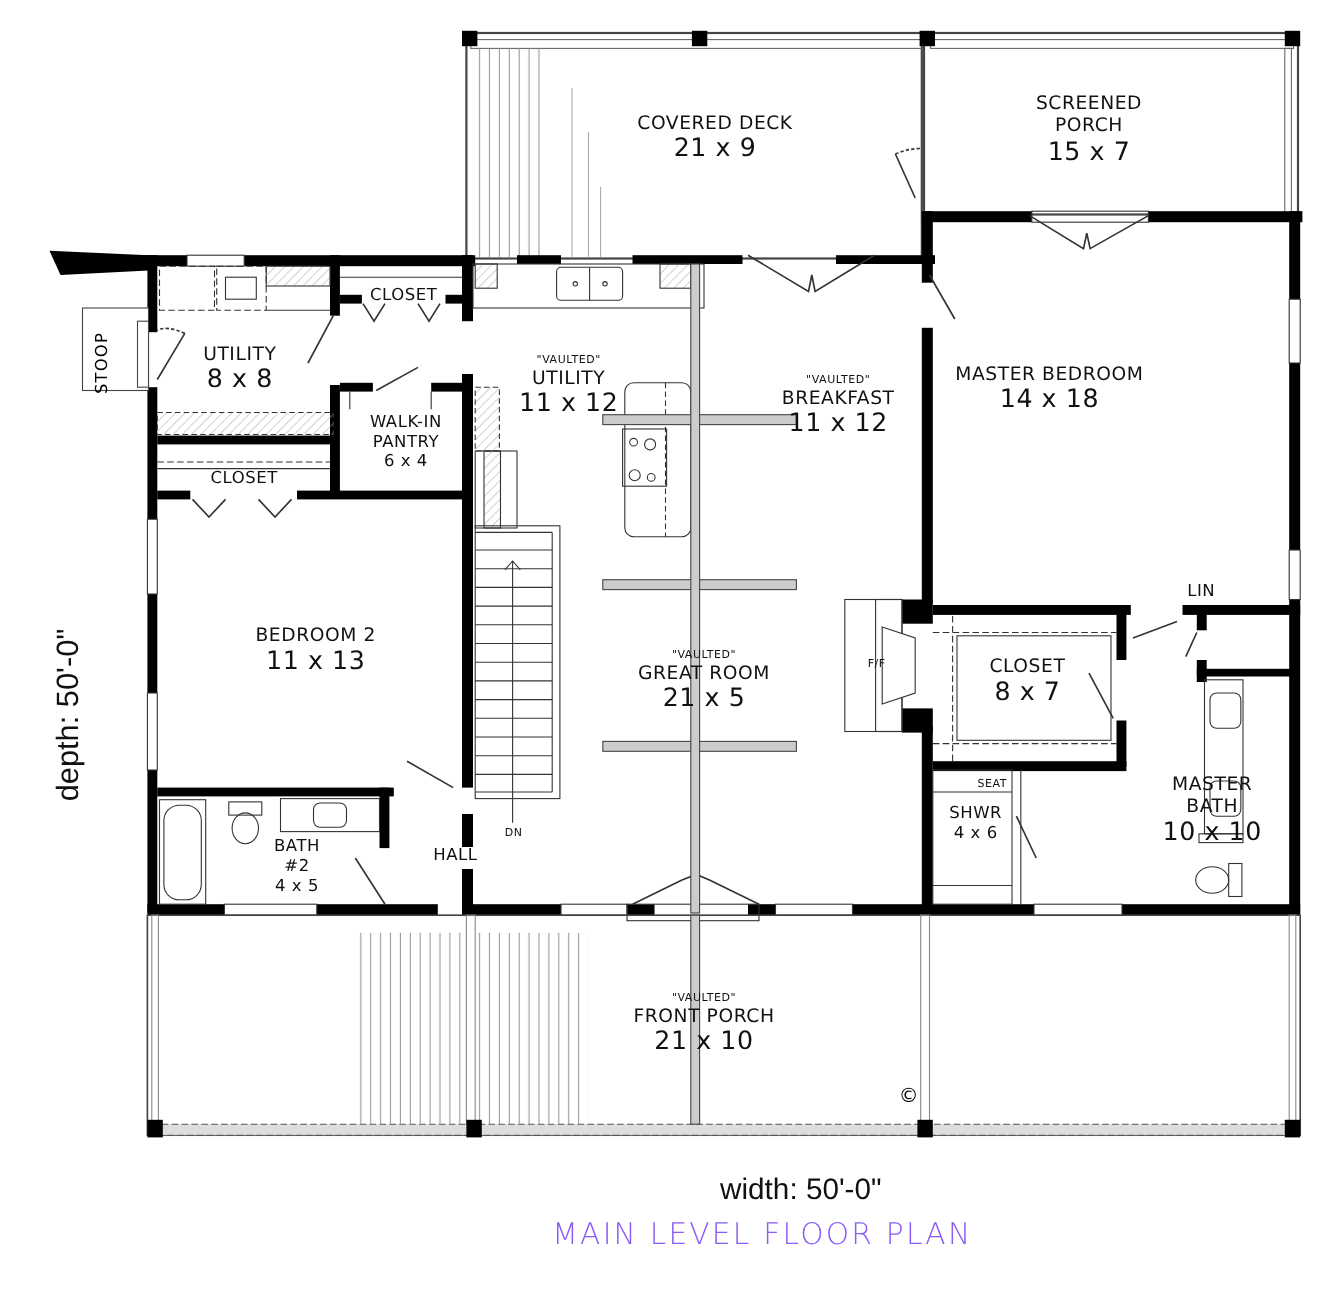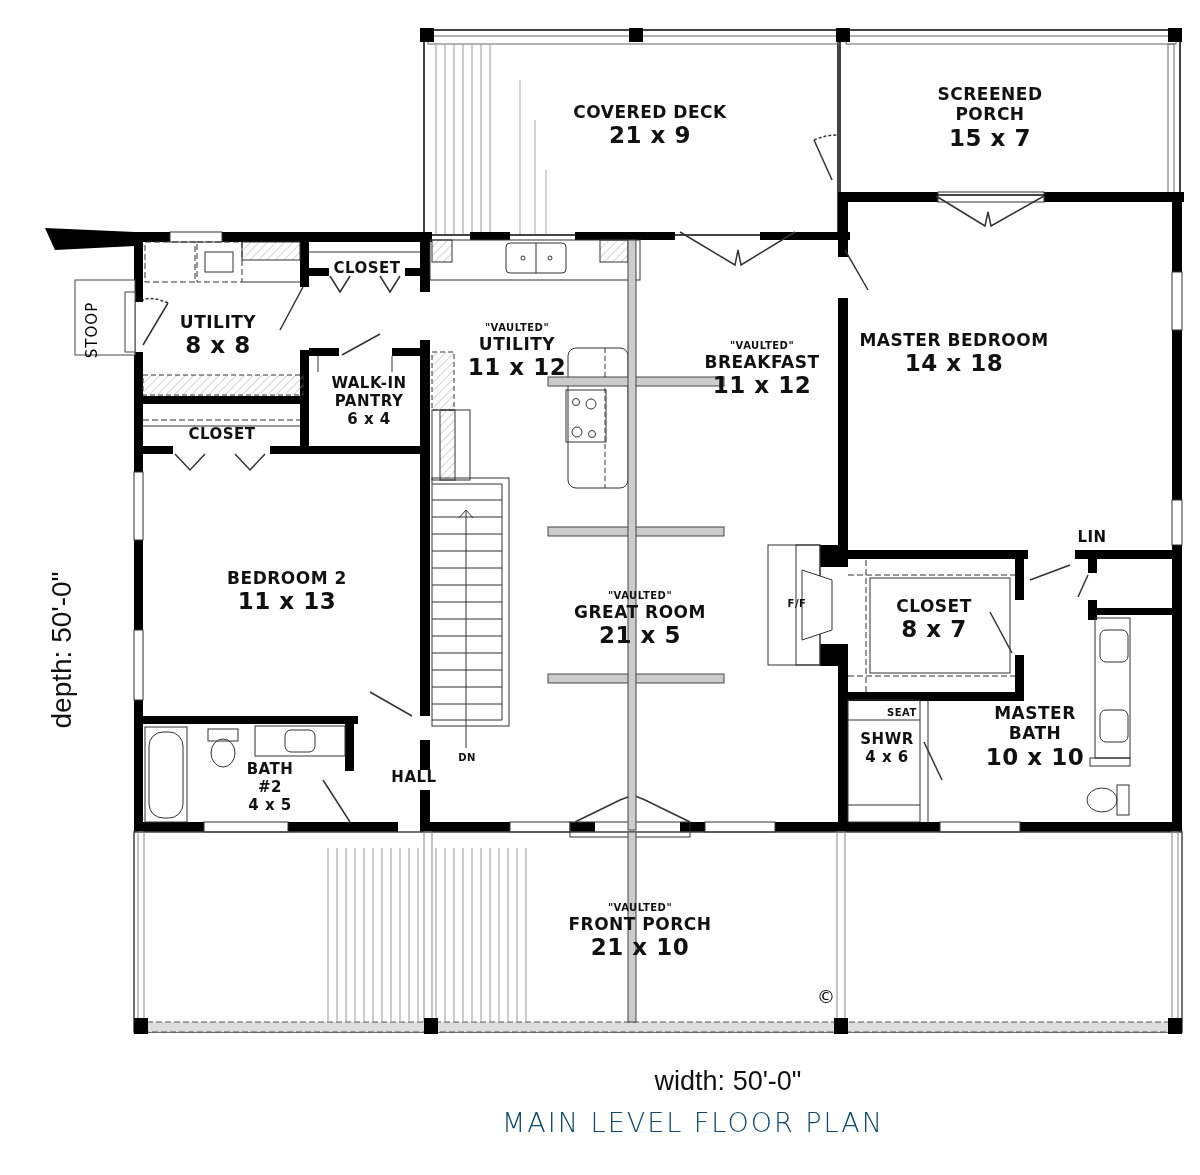--- a/index.html
+++ b/index.html
@@ -1,27 +1,27 @@
 <!DOCTYPE html>
 <html><head>
 <meta charset="utf-8">
 <style>
   html, body { margin:0; padding:0; background:#ffffff; }
   body { width:1200px; height:1175px; position:relative; overflow:hidden; font-family:"DejaVu Sans", sans-serif; }
   #plan { position:absolute; left:0; top:0; width:1200px; height:1175px; }
-  .lbl { position:absolute; text-align:center; color:#111; font-family:"DejaVu Sans", sans-serif; font-weight:700; letter-spacing:0.5px; white-space:nowrap; transform:translateX(-50%); line-height:1.2; }
+  .lbl { position:absolute; text-align:center; color:#111; font-family:"DejaVu Sans", sans-serif; font-weight:400; letter-spacing:0.5px; white-space:nowrap; transform:translateX(-50%); line-height:1.2; }
   .lbl .note { display:block; font-size:10px; }
   .lbl .name { display:block; font-size:17px; }
   .lbl .dim { display:block; font-size:23px; }
   .small .name { font-size:15px; }
   .small .dim { font-size:15px; }
   #stoop { position:absolute; left:92px; top:330px; transform:translate(-50%,-50%) rotate(-90deg); font-size:15px; letter-spacing:1px; }
   #depth { position:absolute; left:62px; top:650px; transform:translate(-50%,-50%) rotate(-90deg); font-size:28px; font-family:"Liberation Sans", sans-serif; color:#111; white-space:nowrap; }
   #width { position:absolute; left:728px; top:1066px; transform:translateX(-50%); font-size:27px; font-family:"Liberation Sans", sans-serif; color:#111; white-space:nowrap; }
-  #title { position:absolute; left:693px; top:1107px; transform:translateX(-50%); font-size:27px; letter-spacing:2px; font-family:"DejaVu Sans", sans-serif; font-weight:300; color:#0c4a6e; white-space:nowrap; }
+  #title { position:absolute; left:693px; top:1107px; transform:translateX(-50%); font-size:27px; letter-spacing:2px; font-family:"DejaVu Sans", sans-serif; font-weight:300; color:#8b5cf6; white-space:nowrap; }
   #copyright { position:absolute; left:826px; top:986px; font-size:18px; transform:translateX(-50%); }
 </style>
 </head>
 <body>
 
 <svg id="plan" viewBox="0 0 1200 1175" xmlns="http://www.w3.org/2000/svg">
   <defs>
     <pattern id="hatch" width="6" height="6" patternUnits="userSpaceOnUse" patternTransform="rotate(45)">
       <line x1="0" y1="0" x2="0" y2="6" stroke="#aaa" stroke-width="1"></line>
     </pattern>
@@ -357,21 +357,21 @@
 
 <div class="lbl" style="left:934px; top:596px;">
   <span class="name">CLOSET</span>
   <span class="dim">8 x 7</span>
 </div>
 
 <div class="lbl small" style="left:1092px; top:528px;">
   <span class="name">LIN</span>
 </div>
 
-<div class="lbl" style="left:1035px; top:703px;">
+<div class="lbl" style="left:1102px; top:703px;">
   <span class="name">MASTER</span>
   <span class="name">BATH</span>
   <span class="dim">10 x 10</span>
 </div>
 
 <div class="lbl" style="left:902px; top:707px;">
   <span class="note">SEAT</span>
 </div>
 
 <div class="lbl small" style="left:887px; top:730px;">

